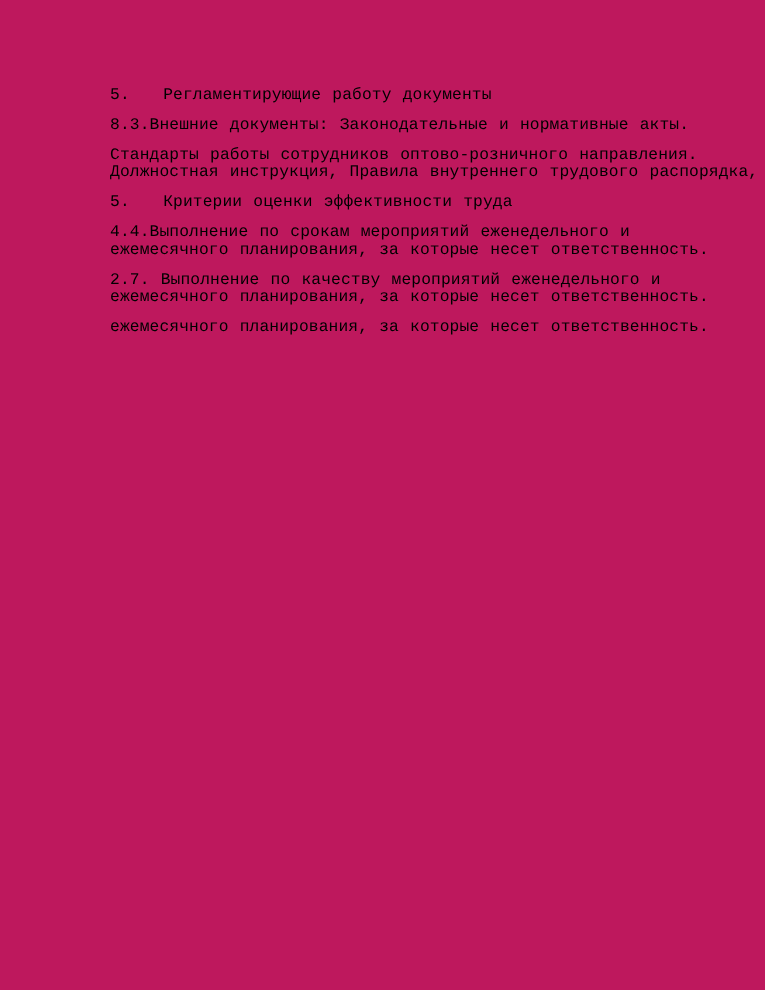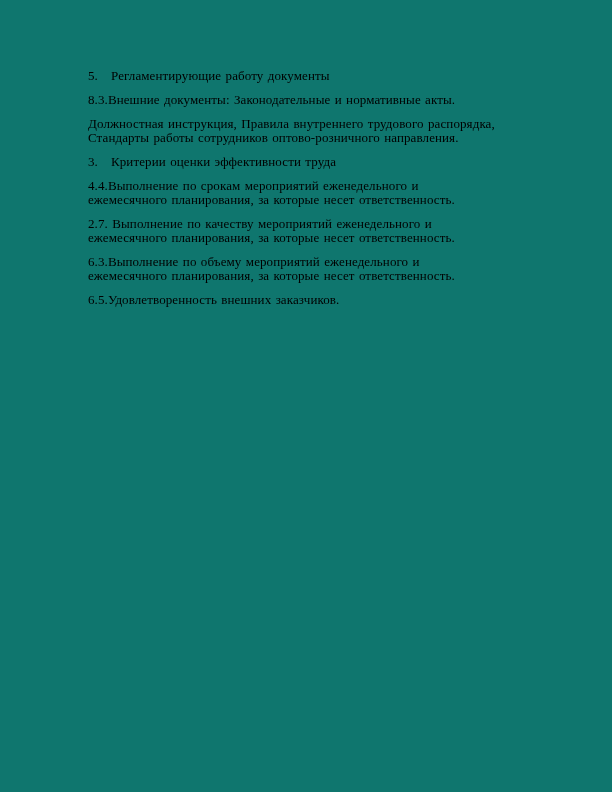--- a/index.html
+++ b/index.html
@@ -4,23 +4,23 @@
 <style>
   html, body {
     margin: 0;
     padding: 0;
     background: #ffffff;
   }
   .page {
     position: relative;
     width: 612px;
     height: 792px;
-    background: #0f766e;
+    background: #be185d;
     overflow: hidden;
-    font-family: Liberation Serif, serif;
+    font-family: Liberation Mono, monospace;
   }
   .doc-content {
     position: absolute;
     left: 88px;
     top: 69px;
     width: 440px;
     color: #000000;
     font-size: 13px;
     line-height: 14px;
     letter-spacing: 0.1px;
@@ -41,42 +41,38 @@
 
     <div class="para">
       <div class="line">5.   Регламентирующие работу документы</div>
     </div>
 
     <div class="para">
       <div class="line">8.3.Внешние документы: Законодательные и нормативные акты.</div>
     </div>
 
     <div class="para">
+      <div class="line">Стандарты работы сотрудников оптово-розничного направления.</div>
       <div class="line">Должностная инструкция, Правила внутреннего трудового распорядка,</div>
-      <div class="line">Стандарты работы сотрудников оптово-розничного направления.</div>
     </div>
 
     <div class="para">
-      <div class="line">3.   Критерии оценки эффективности труда</div>
+      <div class="line">5.   Критерии оценки эффективности труда</div>
     </div>
 
     <div class="para">
       <div class="line">4.4.Выполнение по срокам мероприятий еженедельного и</div>
       <div class="line">ежемесячного планирования, за которые несет ответственность.</div>
     </div>
 
     <div class="para">
       <div class="line">2.7. Выполнение по качеству мероприятий еженедельного и</div>
       <div class="line">ежемесячного планирования, за которые несет ответственность.</div>
     </div>
 
     <div class="para">
-      <div class="line">6.3.Выполнение по объему мероприятий еженедельного и</div>
       <div class="line">ежемесячного планирования, за которые несет ответственность.</div>
     </div>
 
 
-    <div class="para">
-      <div class="line">6.5.Удовлетворенность внешних заказчиков.</div>
-    </div>
 
   </div>
 </div>
 
 </body></html>

